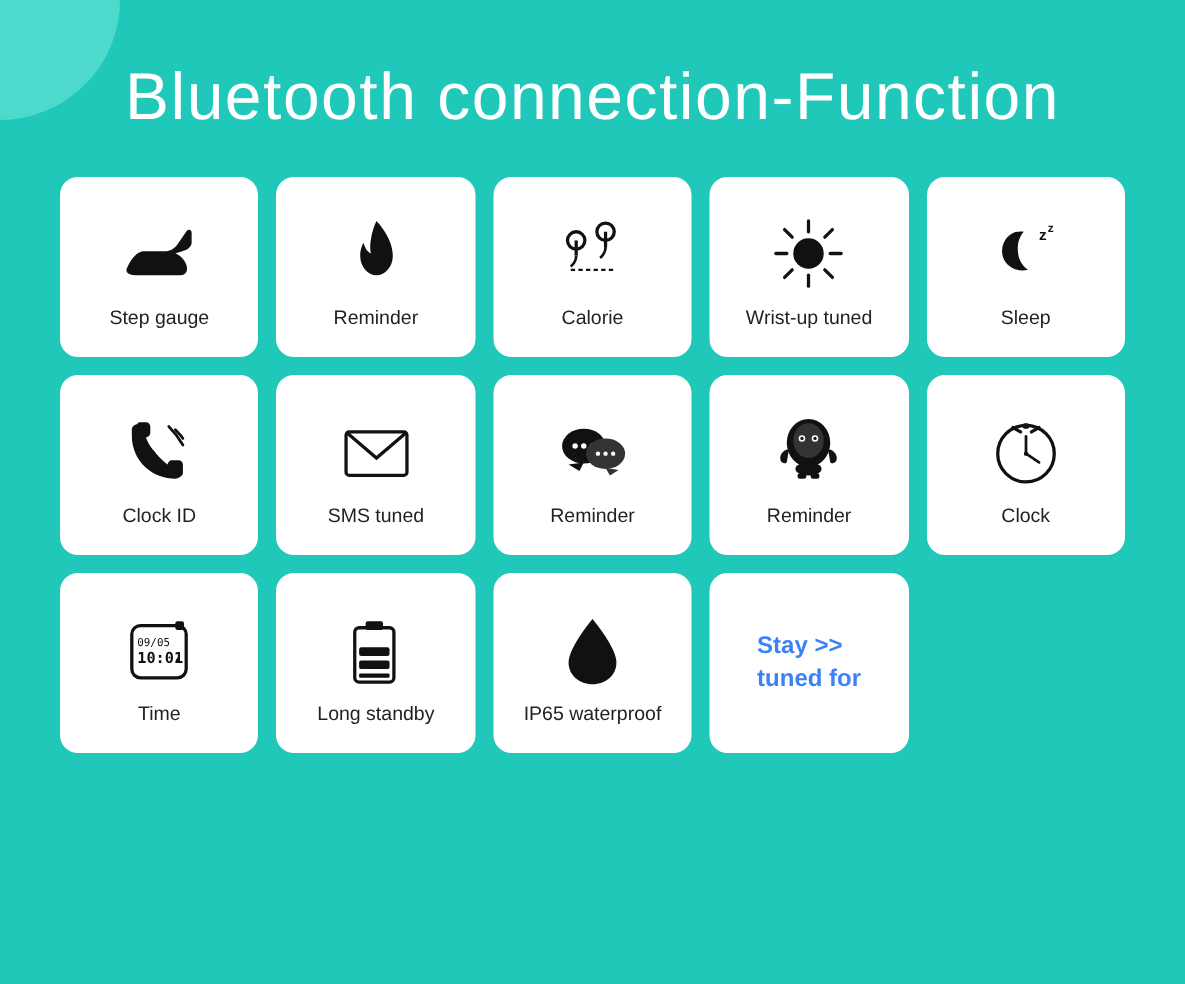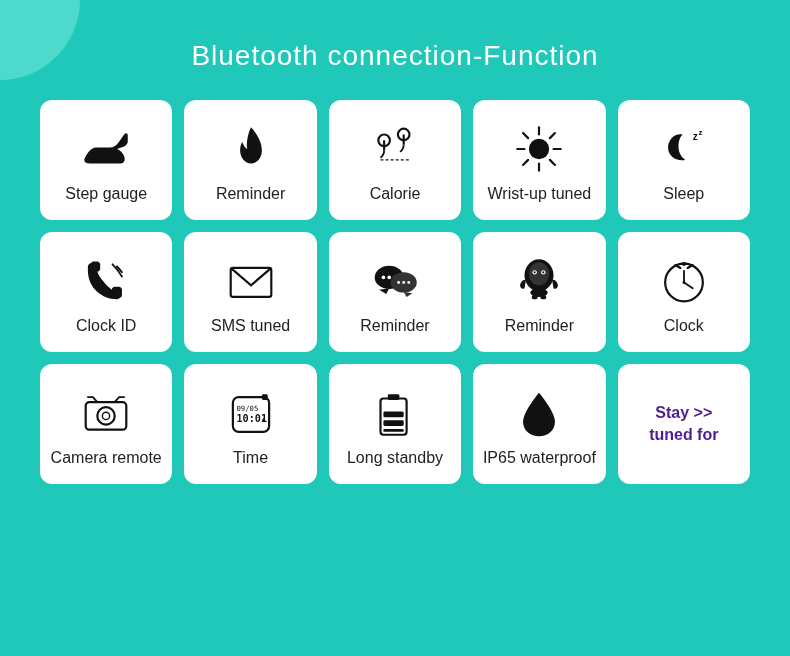--- a/index.html
+++ b/index.html
@@ -25,21 +25,21 @@
       top: 0; left: 0;
       width: 790px;
       height: 656px;
       padding: 30px 40px 20px 40px;
       display: flex;
       flex-direction: column;
       align-items: center;
     }
 
     .title {
-      font-size: 28px;
+      font-size: 44px;
       font-weight: 300;
       color: white;
       text-align: center;
       margin-bottom: 28px;
       letter-spacing: 1px;
       margin-top: 10px;
     }
 
     .grid {
       display: grid;
@@ -53,38 +53,37 @@
       border-radius: 12px;
       display: flex;
       flex-direction: column;
       align-items: center;
       justify-content: center;
       padding: 14px 8px 10px 8px;
       min-height: 120px;
     }
 
     .card-label {
-      font-size: 16px;
+      font-size: 13px;
       color: #222;
       text-align: center;
       line-height: 1.3;
     }
 
     
     .icon-svg {
       width: 58px;
       height: 58px;
       margin-bottom: 6px;
     }
 
     .stay-tuned-text {
       font-size: 16px;
       font-weight: bold;
-      color: #4c1d95;
-      text-align: center;
+      color: #3b82f6;
       line-height: 1.4;
       margin-bottom: 4px;
     }
   </style>
 </head>
 <body>
 
 <div class="corner-teal"></div>
 
 <div class="main-container">
@@ -191,30 +190,20 @@
       <line x1="40" y1="42" x2="40" y2="26" stroke="#111" stroke-width="2.5" stroke-linecap="round"></line>
       <line x1="40" y1="42" x2="52" y2="50" stroke="#111" stroke-width="2.5" stroke-linecap="round"></line>
       <line x1="28" y1="18" x2="35" y2="22" stroke="#111" stroke-width="3" stroke-linecap="round"></line>
       <line x1="52" y1="18" x2="45" y2="22" stroke="#111" stroke-width="3" stroke-linecap="round"></line>
       <rect x="37" y="14" width="6" height="5" rx="2" fill="#111"></rect>
     </svg></div>
       <div class="card-label">Clock</div>
     </div>
       <div class="card">
       <div class="icon-svg"><svg viewBox="0 0 80 80" xmlns="http://www.w3.org/2000/svg">
-      <rect x="12" y="25" width="56" height="38" rx="5" fill="none" stroke="#111" stroke-width="3"></rect>
-      <circle cx="40" cy="44" r="12" fill="none" stroke="#111" stroke-width="3"></circle>
-      <circle cx="40" cy="44" r="5" fill="none" stroke="#111" stroke-width="2"></circle>
-      <path d="M28 25 L22 18 L15 18" stroke="#111" stroke-width="2.5" fill="none" stroke-linecap="round"></path>
-      <path d="M52 25 L58 18 L65 18" stroke="#111" stroke-width="2.5" fill="none" stroke-linecap="round"></path>
-    </svg></div>
-      <div class="card-label">Camera remote</div>
-    </div>
-      <div class="card">
-      <div class="icon-svg"><svg viewBox="0 0 80 80" xmlns="http://www.w3.org/2000/svg">
       <rect x="15" y="18" width="50" height="48" rx="8" fill="none" stroke="#111" stroke-width="3"></rect>
       <rect x="55" y="14" width="8" height="8" rx="2" fill="#111"></rect>
       <text x="20" y="37" font-size="10" fill="#111" font-family="monospace">09/05</text>
       <text x="20" y="52" font-size="14" font-weight="bold" fill="#111" font-family="monospace">10:01</text>
       <text x="55" y="52" font-size="9" fill="#111" font-family="Arial">♦</text>
     </svg></div>
       <div class="card-label">Time</div>
     </div>
       <div class="card">
       <div class="icon-svg"><svg viewBox="0 0 80 80" xmlns="http://www.w3.org/2000/svg">

